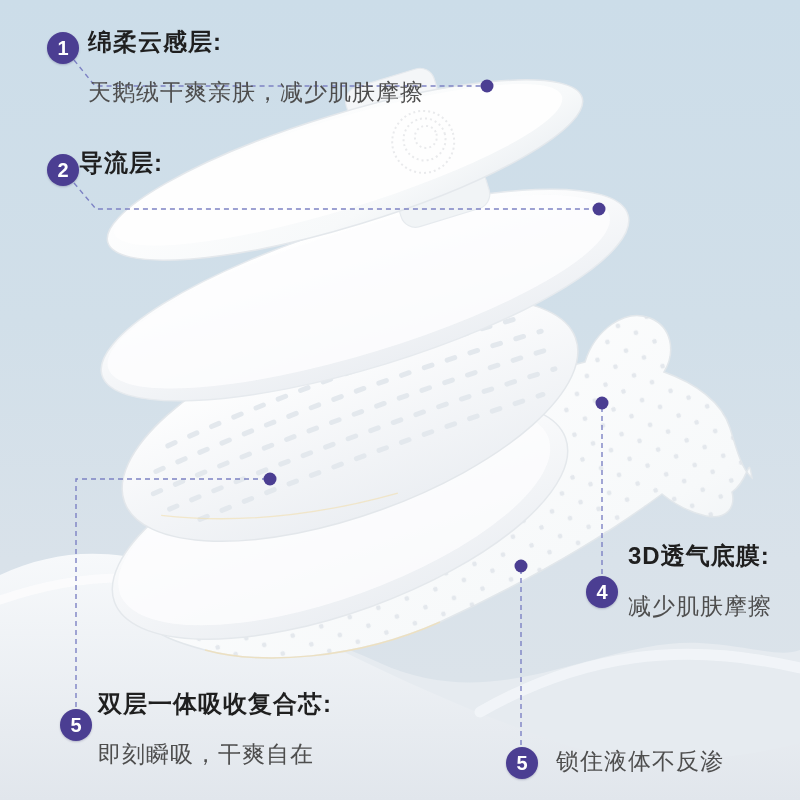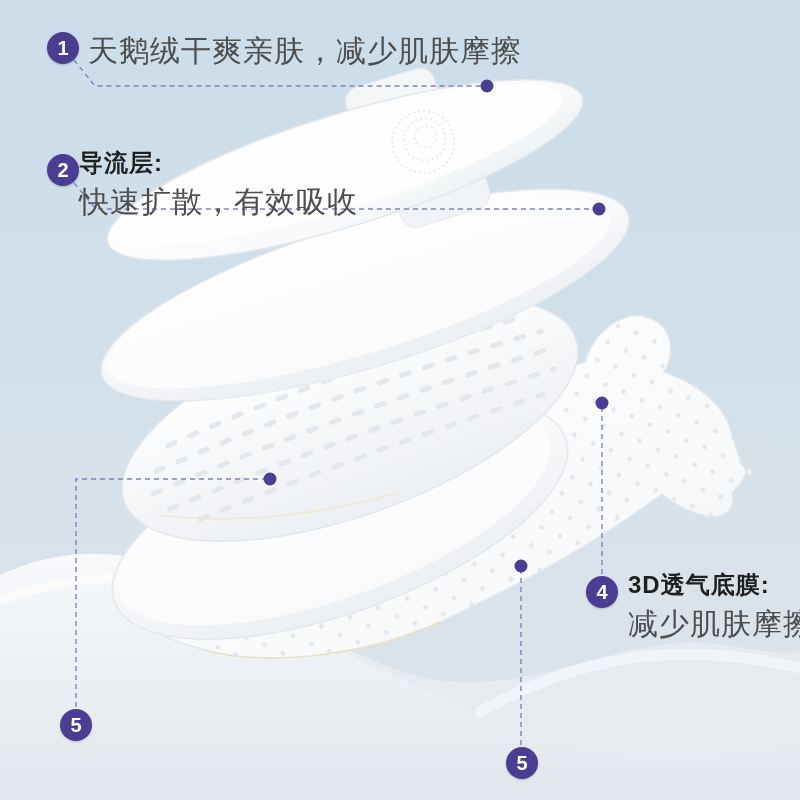--- a/index.html
+++ b/index.html
@@ -11,25 +11,25 @@
   .stage svg.scene{position:absolute;left:0;top:0;}
   
   .badge{
     position:absolute;width:32px;height:32px;border-radius:50%;
     background:#4b3e92;color:#ffffff;font-weight:bold;font-size:20px;
     display:flex;align-items:center;justify-content:center;
     box-shadow:0 1px 2px rgba(40,35,90,.25);
   }
   .ann-text{position:absolute;}
   .ann-title{font-size:24px;font-weight:bold;color:#1f1f1f;letter-spacing:1px;line-height:30px;white-space:nowrap;}
-  .ann-sub{font-size:30px;font-weight:normal;color:#4e4e4e;letter-spacing:1px;line-height:30px;margin-top:9px;white-space:nowrap;}
+  .ann-sub{font-size:23px;font-weight:normal;color:#4e4e4e;letter-spacing:1px;line-height:30px;margin-top:20px;white-space:nowrap;}
   
   .b1{left:47px;top:32px;}   .t1{left:88px;top:27px;}
   .b2{left:47px;top:154px;}  .t2{left:79px;top:148px;}
-  .b4{left:586px;top:576px;} .t4{left:628px;top:570px;}
+  .b4{left:586px;top:576px;} .t4{left:628px;top:541px;}
   .b5L{left:60px;top:709px;} .t5L{left:98px;top:689px;}
   .b5R{left:506px;top:747px;}.t5R{left:556px;top:726px;}
 </style>
 </head>
 <body>
 
 <div class="stage">
 
   <svg class="scene" width="800" height="800" viewBox="0 0 800 800">
     <defs>
@@ -120,34 +120,39 @@
       <circle cx="487" cy="86" r="6.5"></circle>
       <circle cx="599" cy="209" r="6.5"></circle>
       <circle cx="602" cy="403" r="6.5"></circle>
       <circle cx="270" cy="479" r="6.5"></circle>
       <circle cx="521" cy="566" r="6.5"></circle>
     </g>
   </svg>
 
   <div class="badge b1">1</div>
   <div class="ann-text t1">
+    <div class="ann-title">绵柔云感层:</div>
     <div class="ann-sub">天鹅绒干爽亲肤，减少肌肤摩擦</div>
   </div>
 
   <div class="badge b2">2</div>
   <div class="ann-text t2">
     <div class="ann-title">导流层:</div>
-    <div class="ann-sub">快速扩散，有效吸收</div>
   </div>
 
   <div class="badge b4">4</div>
   <div class="ann-text t4">
     <div class="ann-title">3D透气底膜:</div>
     <div class="ann-sub">减少肌肤摩擦</div>
   </div>
 
   <div class="badge b5L">5</div>
+  <div class="ann-text t5L">
+    <div class="ann-title">双层一体吸收复合芯:</div>
+    <div class="ann-sub">即刻瞬吸，干爽自在</div>
+  </div>
 
   <div class="badge b5R">5</div>
   <div class="ann-text t5R">
+    <div class="ann-sub">锁住液体不反渗</div>
   </div>
 
 </div>
 
 </body></html>

